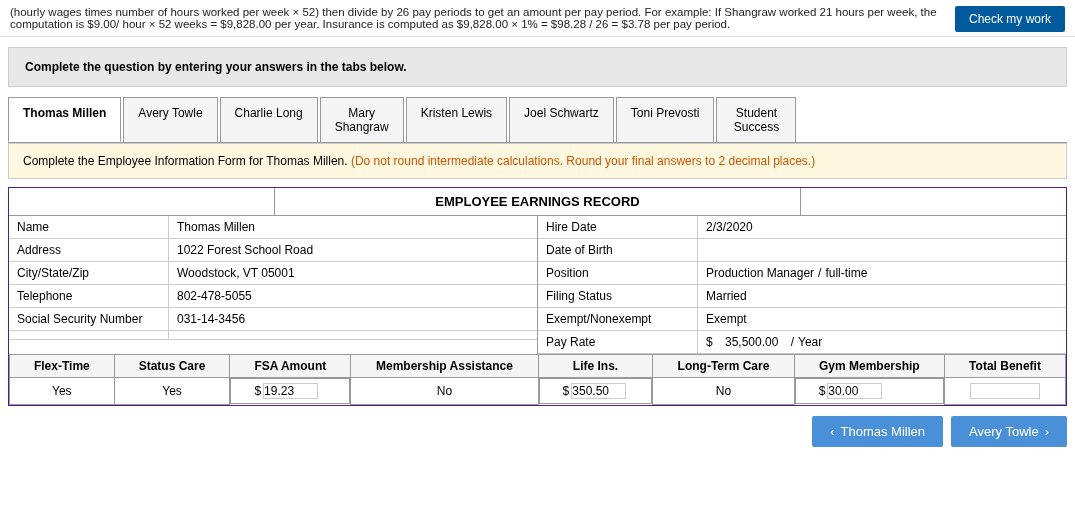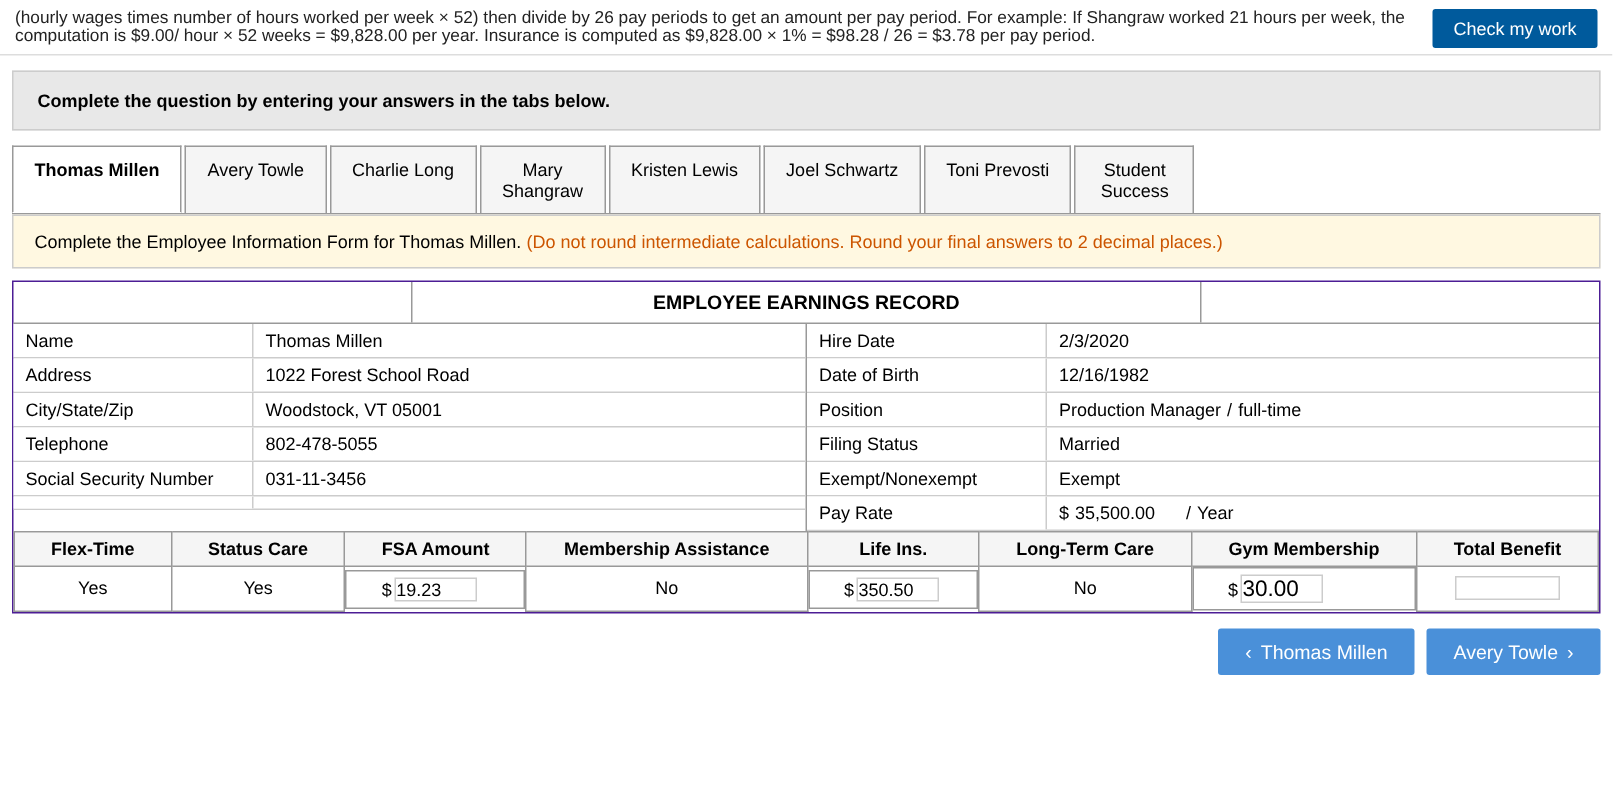--- a/index.html
+++ b/index.html
@@ -248,36 +248,35 @@
       <div class="record-row">
         <div class="record-label">City/State/Zip</div>
         <div class="record-value">Woodstock, VT 05001</div>
       </div>
       <div class="record-row">
         <div class="record-label">Telephone</div>
         <div class="record-value">802-478-5055</div>
       </div>
       <div class="record-row">
         <div class="record-label">Social Security Number</div>
-        <div class="record-value">031-11-3456</div>
+        <div class="record-value">031-14-3456</div>
       </div>
       <div class="record-row">
         <div class="record-label"></div>
         <div class="record-value"></div>
       </div>
     </div>
 
     <div class="col-right">
       <div class="right-record-row">
         <div class="right-label">Hire Date</div>
         <div class="right-value">2/3/2020</div>
       </div>
       <div class="right-record-row">
         <div class="right-label">Date of Birth</div>
-        <div class="right-value">12/16/1982</div>
       </div>
       <div class="right-record-row">
         <div class="right-label">Position</div>
         <div class="right-value" style="display:flex;align-items:center;gap:4px;">
           <span>Production Manager</span>
           <span>/</span>
           <span>full-time</span>
         </div>
       </div>
       <div class="right-record-row">
@@ -285,21 +284,21 @@
         <div class="right-value">Married</div>
       </div>
       <div class="right-record-row">
         <div class="right-label">Exempt/Nonexempt</div>
         <div class="right-value">Exempt</div>
       </div>
       <div class="right-record-row">
         <div class="right-label">Pay Rate</div>
         <div class="right-value pay-rate">
           <span>$</span>
-          <span style="text-align:left;min-width:70px;">35,500.00</span>
+          <span style="text-align:center;min-width:70px;">35,500.00</span>
           <span>/</span>
           <span>Year</span>
         </div>
       </div>
     </div>
   </div>
 
   <table class="benefits-table">
     <thead>
       <tr>
@@ -322,21 +321,21 @@
             <input type="text" value="19.23" style="width: 55px; border: 1px solid rgb(204, 204, 204); font-size: 12px;">
           </td>
         <td>No</td>
         <td style="display:flex;align-items:center;gap:2px;">
             <span>$</span>
             <input type="text" value="350.50" style="width: 55px; border: 1px solid rgb(204, 204, 204); font-size: 12px;">
           </td>
         <td>No</td>
         <td style="display:flex;align-items:center;gap:2px;">
             <span>$</span>
-            <input type="text" value="30.00" style="width: 55px; border: 1px solid rgb(204, 204, 204); font-size: 15px;">
+            <input type="text" value="30.00" style="width: 55px; border: 1px solid rgb(204, 204, 204); font-size: 12px;">
           </td>
         <td><input type="text" value="" style="width: 70px; border: 1px solid rgb(204, 204, 204); font-size: 12px;"></td>
       </tr>
     </tbody>
   </table>
 </div>
 
 <div class="nav-footer">
   <button class="nav-btn prev">
     <span>‹</span>

